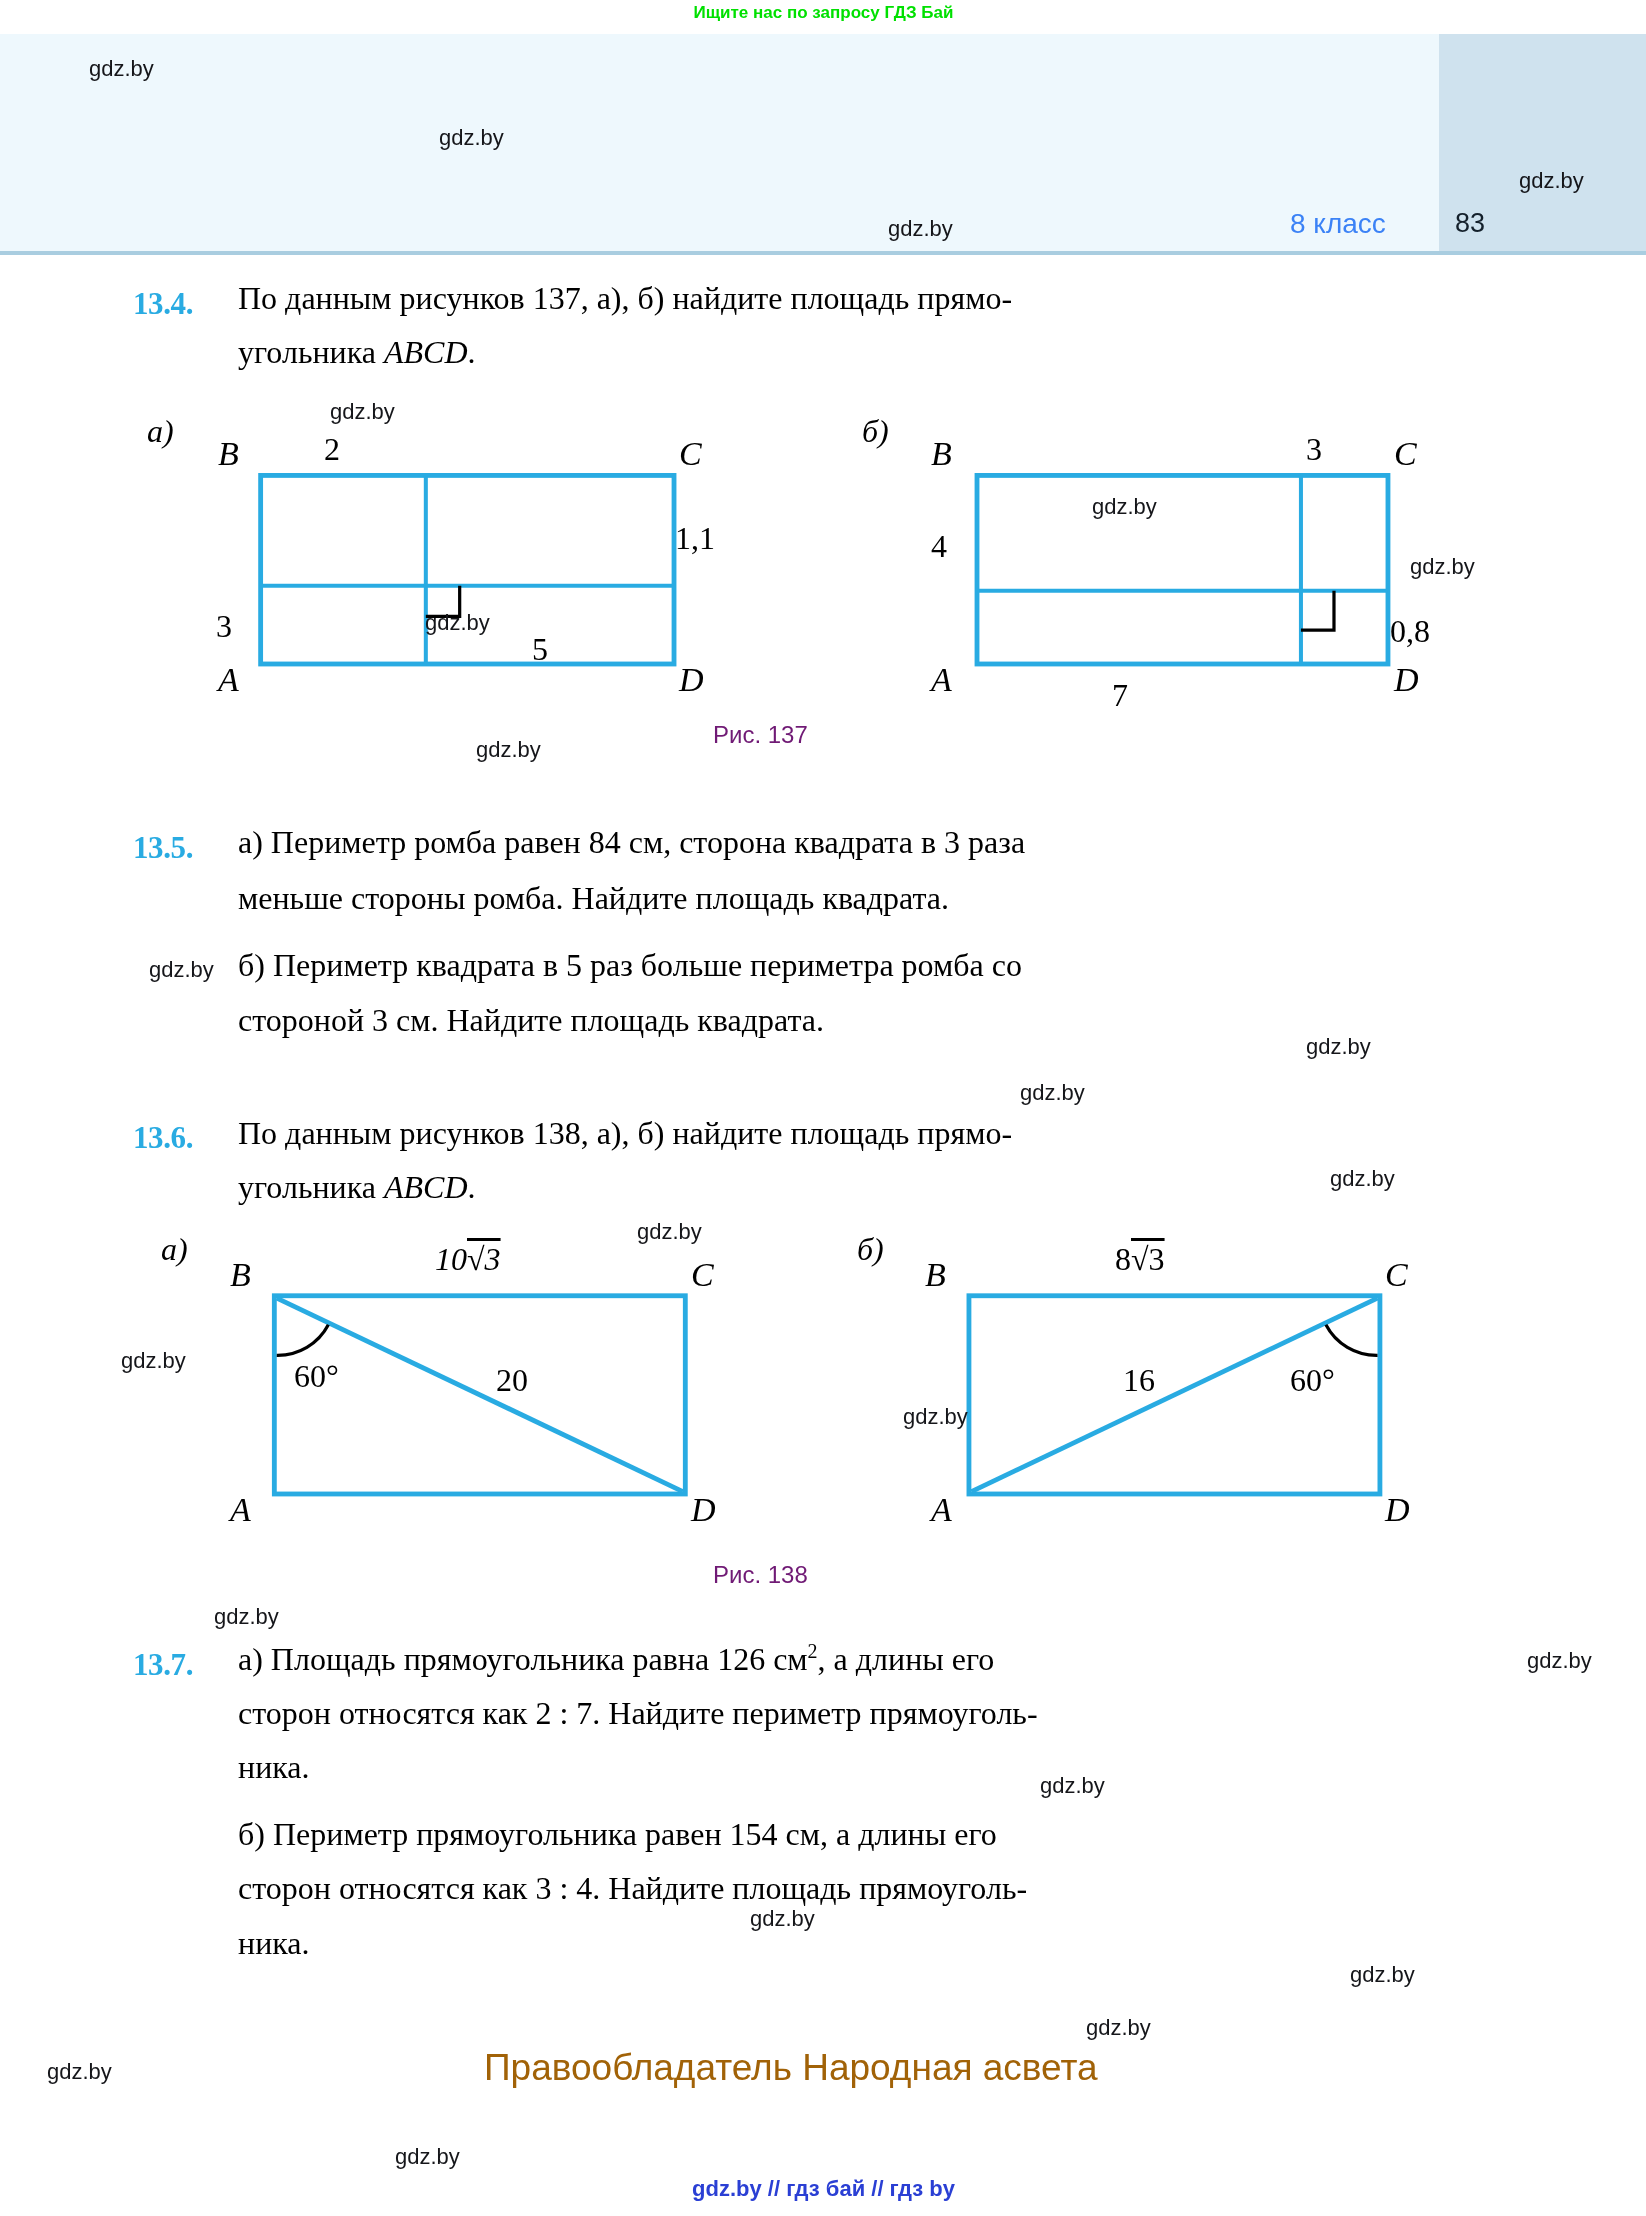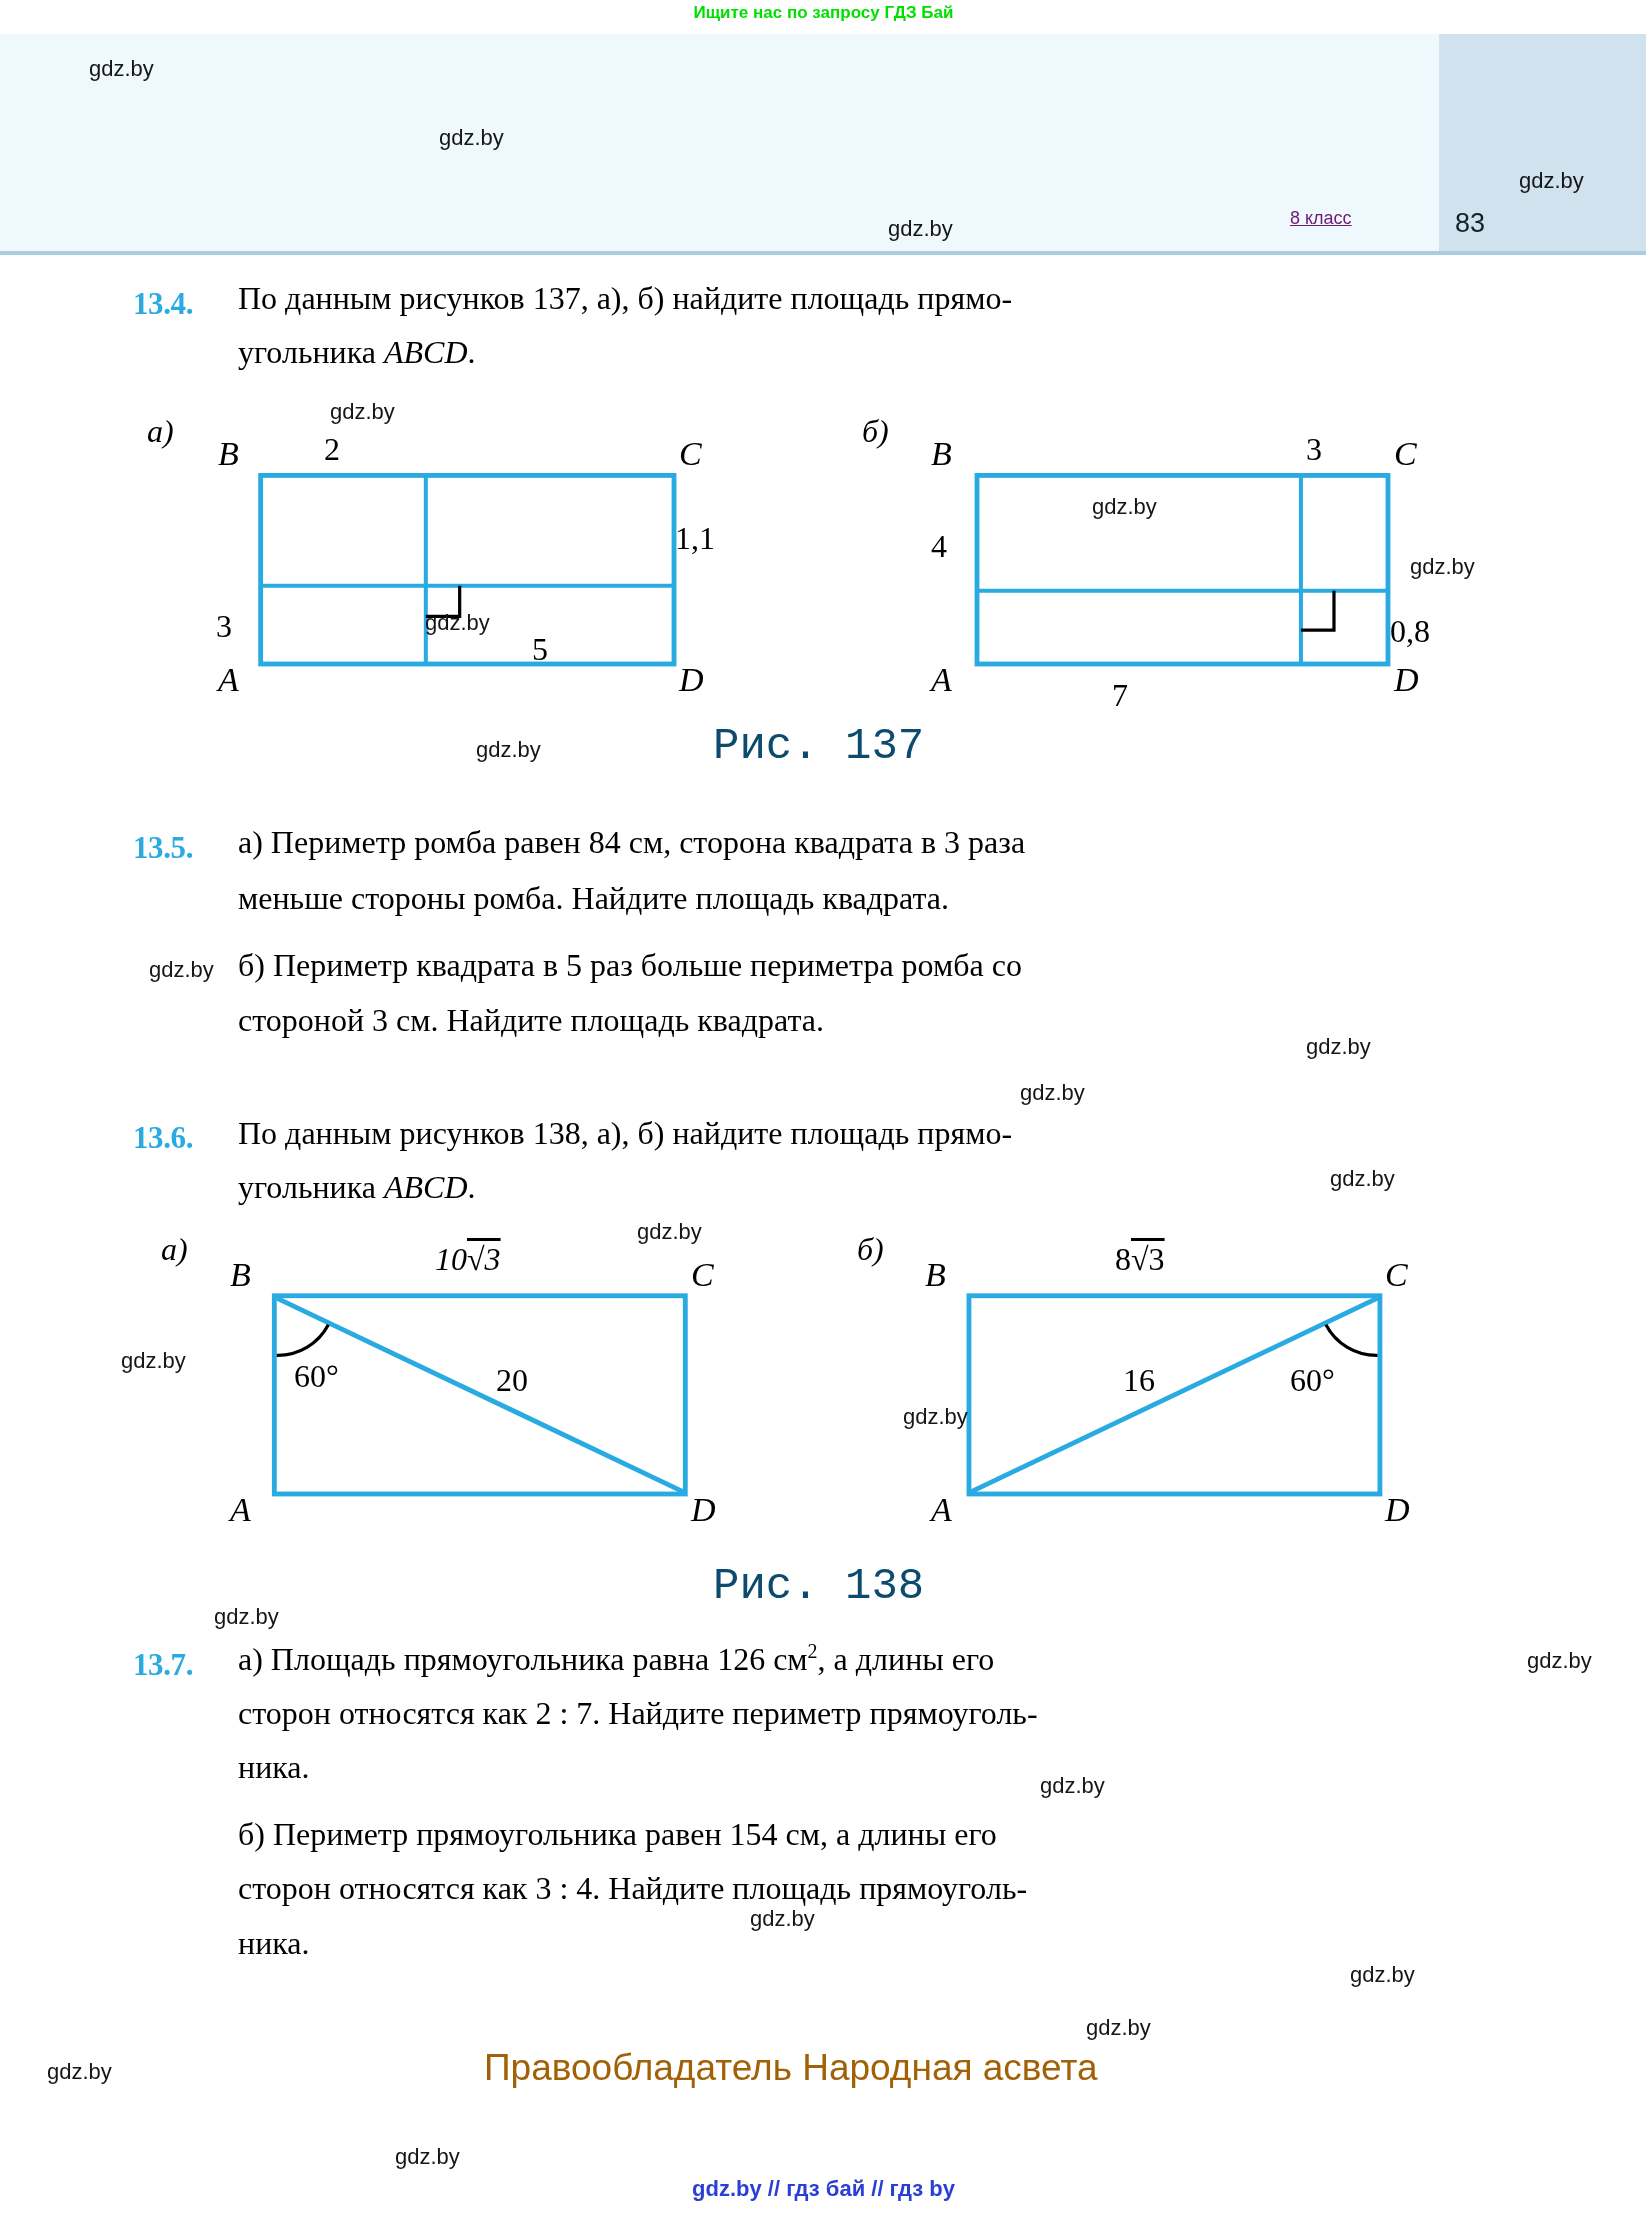--- a/index.html
+++ b/index.html
@@ -48,24 +48,23 @@
     height: 221px;
     background: #cfe2ee;
     border-bottom: 4.8px solid #a9cde0;
     box-sizing: border-box;
   }
   #grade-label {
     position: absolute;
     top: 208px;
     left: 1290px;
     font-family: "Liberation Sans", sans-serif;
-    font-size: 18px;
-    color: #701a75;
-    white-space: nowrap;
-    text-decoration: underline;
+    font-size: 28px;
+    color: #3b82f6;
+    white-space: nowrap;
   }
   #page-number {
     position: absolute;
     top: 208px;
     left: 1455px;
     font-family: "Liberation Sans", sans-serif;
     font-size: 27px;
     color: #14202b;
   }
 
@@ -122,23 +121,23 @@
   }
   .partlabel {
     position: absolute;
     font-family: "Liberation Serif", serif;
     font-style: italic;
     font-size: 32px;
     color: #000;
   }
   .caption {
     position: absolute;
-    font-family: Liberation Mono, monospace;
-    font-size: 44px;
-    color: #0c4a6e;
+    font-family: Liberation Sans, sans-serif;
+    font-size: 24px;
+    color: #701a75;
     white-space: nowrap;
   }
 
   
   #copyright {
     position: absolute;
     top: 2047px;
     left: 484px;
     font-family: "Liberation Sans", sans-serif;
     font-size: 37px;

